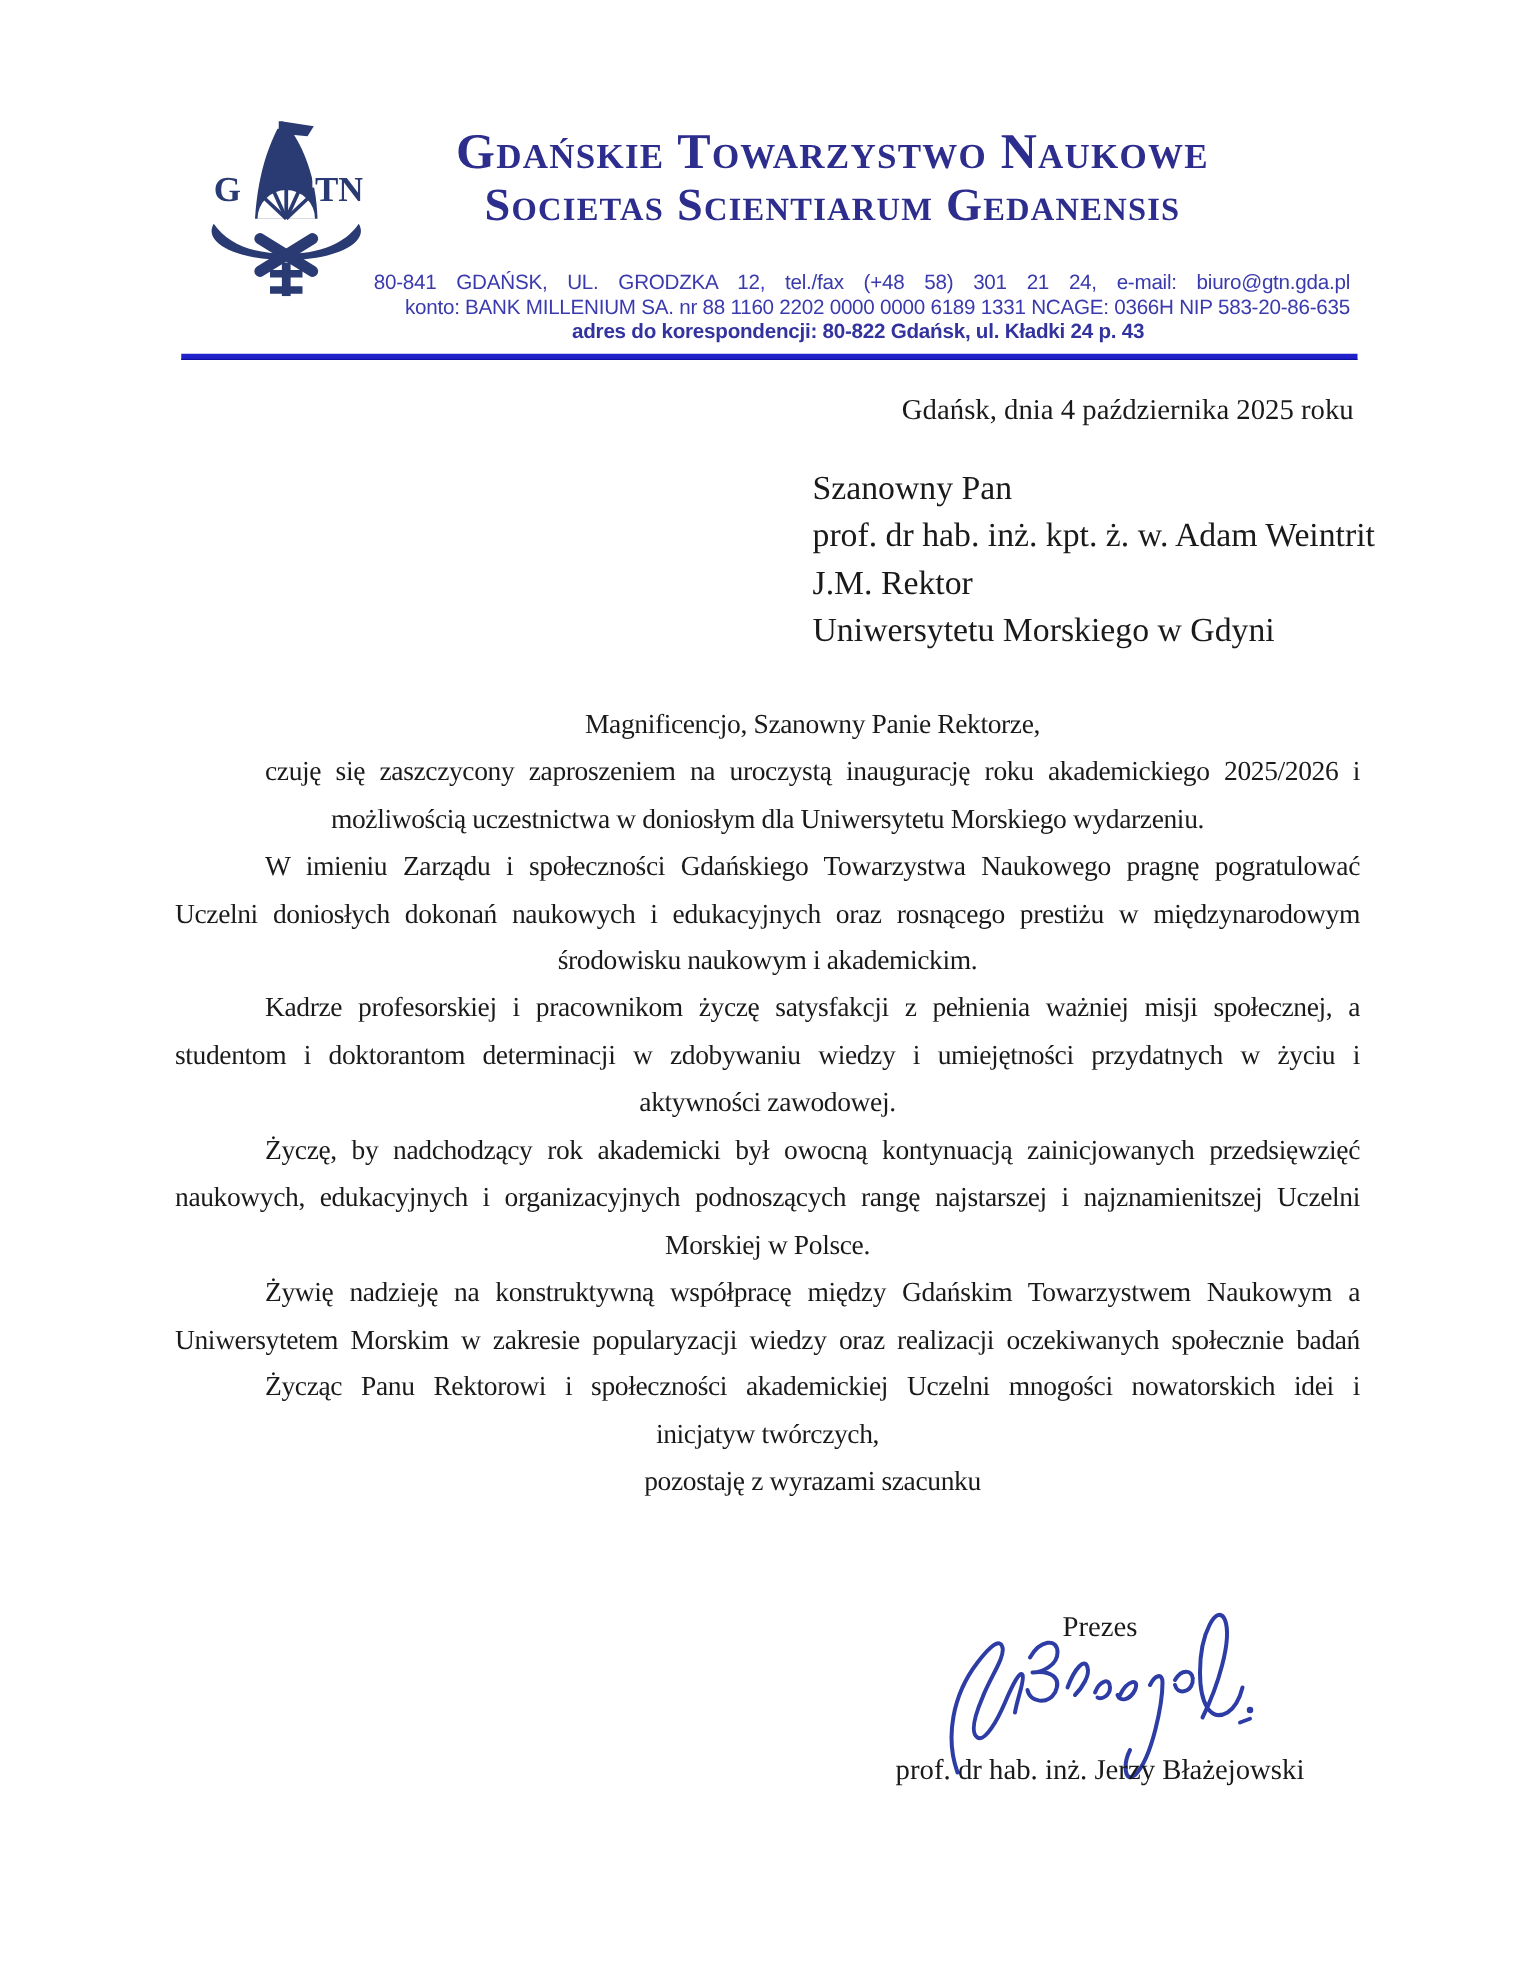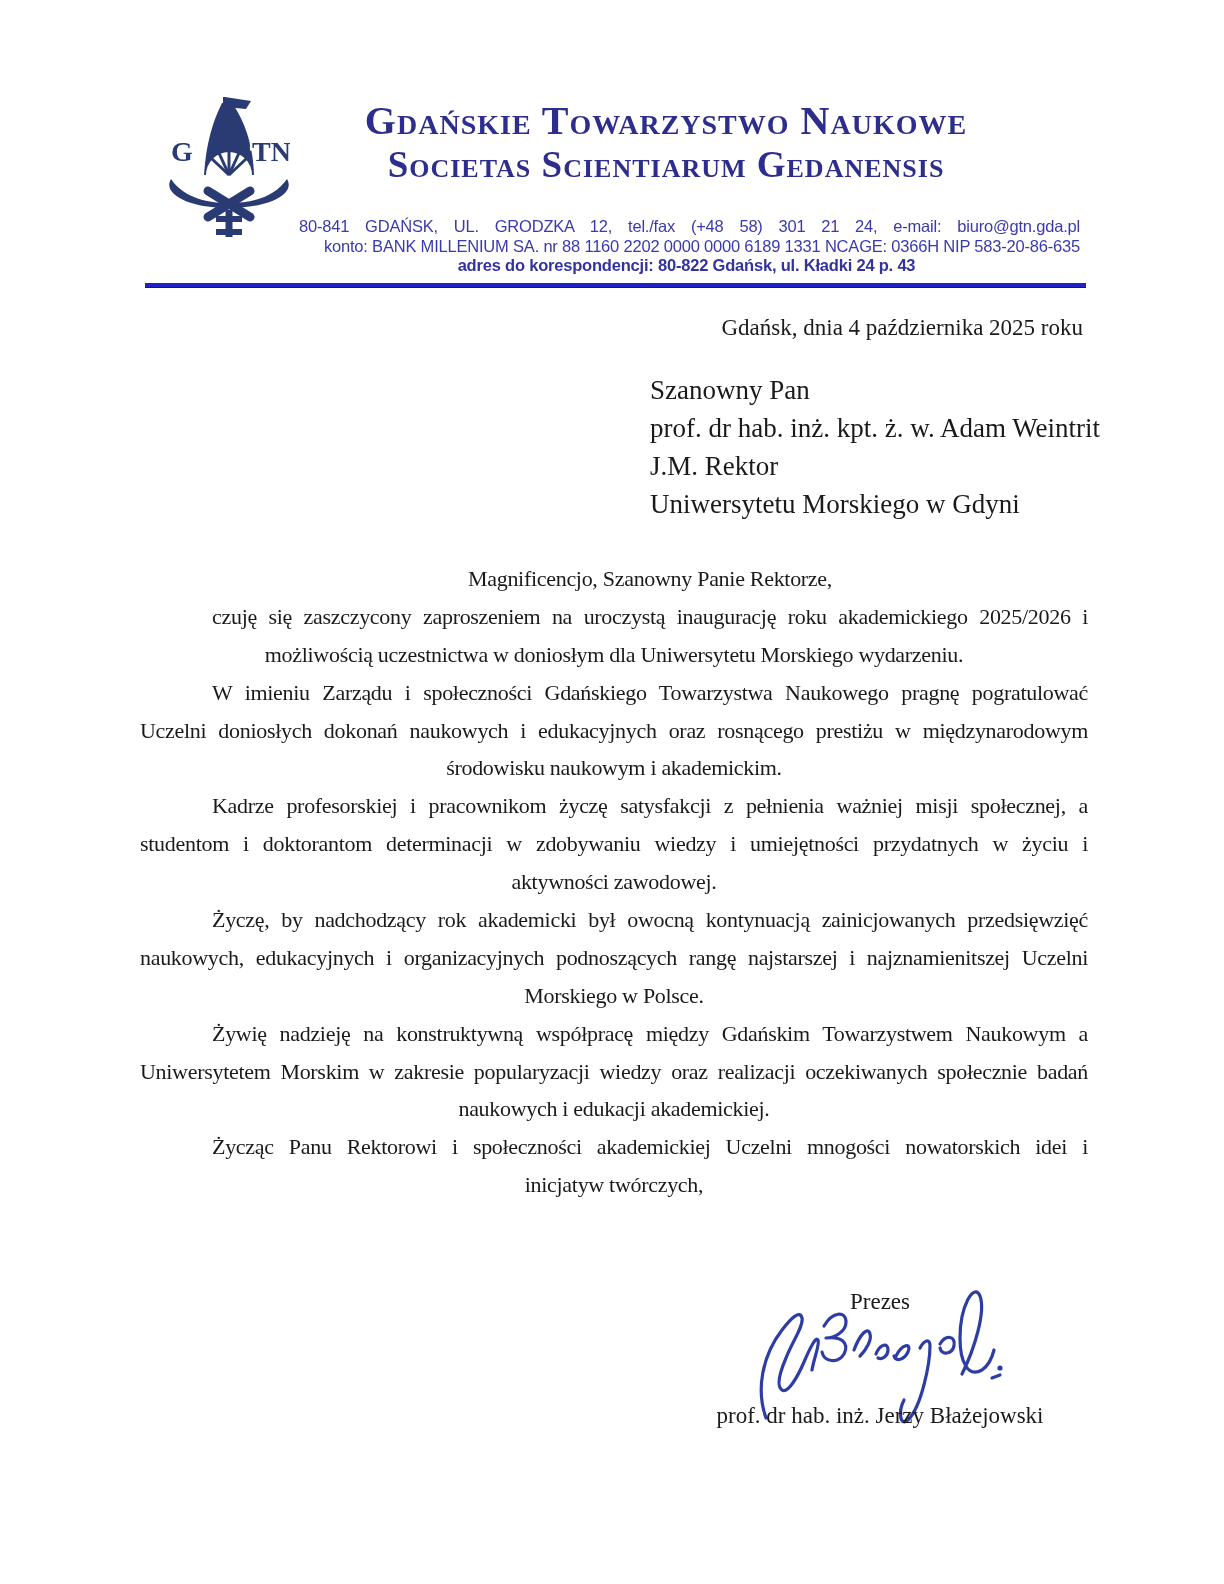--- a/index.html
+++ b/index.html
@@ -126,26 +126,26 @@
     <div class="bl ind jf">czuję się zaszczycony zaproszeniem na uroczystą inaugurację roku akademickiego 2025/2026 i</div>
     <div class="bl">możliwością uczestnictwa w doniosłym dla Uniwersytetu Morskiego wydarzeniu.</div>
     <div class="bl ind jf">W imieniu Zarządu i społeczności Gdańskiego Towarzystwa Naukowego pragnę pogratulować</div>
     <div class="bl jf">Uczelni doniosłych dokonań naukowych i edukacyjnych oraz rosnącego prestiżu w międzynarodowym</div>
     <div class="bl">środowisku naukowym i akademickim.</div>
     <div class="bl ind jf">Kadrze profesorskiej i pracownikom życzę satysfakcji z pełnienia ważniej misji społecznej, a</div>
     <div class="bl jf">studentom i doktorantom determinacji w zdobywaniu wiedzy i umiejętności przydatnych w życiu i</div>
     <div class="bl">aktywności zawodowej.</div>
     <div class="bl ind jf">Życzę, by nadchodzący rok akademicki był owocną kontynuacją zainicjowanych przedsięwzięć</div>
     <div class="bl jf">naukowych, edukacyjnych i organizacyjnych podnoszących rangę najstarszej i najznamienitszej Uczelni</div>
-    <div class="bl">Morskiego w Polsce.</div>
+    <div class="bl">Morskiej w Polsce.</div>
     <div class="bl ind jf">Żywię nadzieję na konstruktywną współpracę między Gdańskim Towarzystwem Naukowym a</div>
     <div class="bl jf">Uniwersytetem Morskim w zakresie popularyzacji wiedzy oraz realizacji oczekiwanych społecznie badań</div>
-    <div class="bl">naukowych i edukacji akademickiej.</div>
     <div class="bl ind jf">Życząc Panu Rektorowi i społeczności akademickiej Uczelni mnogości nowatorskich idei i</div>
     <div class="bl">inicjatyw twórczych,</div>
+    <div class="bl ind">pozostaję z wyrazami szacunku</div>
   </div>
 
   <div class="prezes">Prezes</div>
 
   <div class="signature">
     <svg width="258" height="150" viewBox="0 0 258 150" xmlns="http://www.w3.org/2000/svg">
       <g fill="none" stroke-width="3.2" stroke-linecap="round" stroke-linejoin="round" stroke="#2e3da6">
         <path d="M18,140 C8,112 14,78 34,52 C44,39 52,32 54,40 C56,48 44,64 38,80 C32,94 28,108 34,112 C40,116 50,98 56,84 C62,70 68,58 70,62 C72,66 66,80 64,92"></path>
         <path d="M76,48 C84,34 98,32 98,44 C98,54 86,60 78,60 C92,58 102,64 96,76 C90,86 76,84 74,74"></path>
         <path d="M106,72 C112,56 120,48 122,56 C124,62 118,72 112,78"></path>

